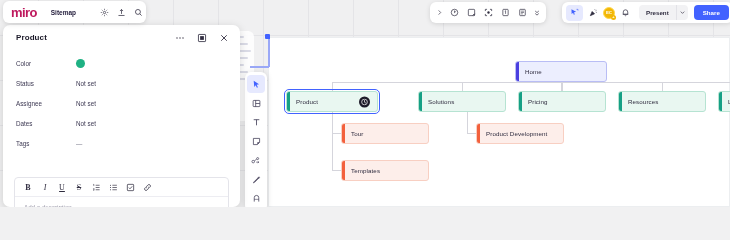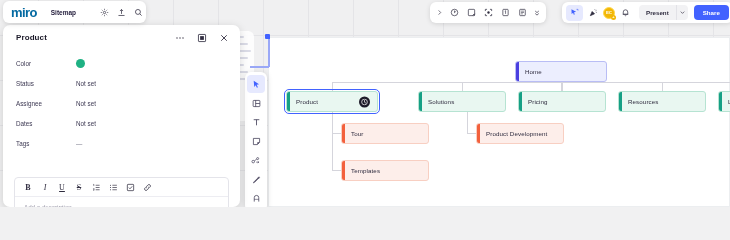--- a/index.html
+++ b/index.html
@@ -128,21 +128,21 @@
   .topbar {
     position: absolute; left: 3px; top: 1px;
     width: 143px; height: 22px;
     background: #ffffff; border-radius: 6px;
     box-shadow: 0 1px 5px rgba(0,0,0,.13);
     display: flex; align-items: center;
     padding: 0 8px;
     z-index: 10;
   }
   .miro-logo {
-    font-size: 13px; font-weight: 700; color: #0369a1;
+    font-size: 13px; font-weight: 700; color: #be185d;
     letter-spacing: -.6px; line-height: 1;
   }
   .tb-sep { width: 1px; height: 11px; background: #dfdfe6; margin: 0 7px; }
   .tb-sitemap { font-size: 6.5px; color: #26203f; font-weight: 600; }
   .tb-icons { display: flex; align-items: center; gap: 0; margin-left: 6px; }
   .tb-icon {
     width: 17px; height: 17px;
     display: flex; align-items: center; justify-content: center;
     color: #2f2c3f;
   }

